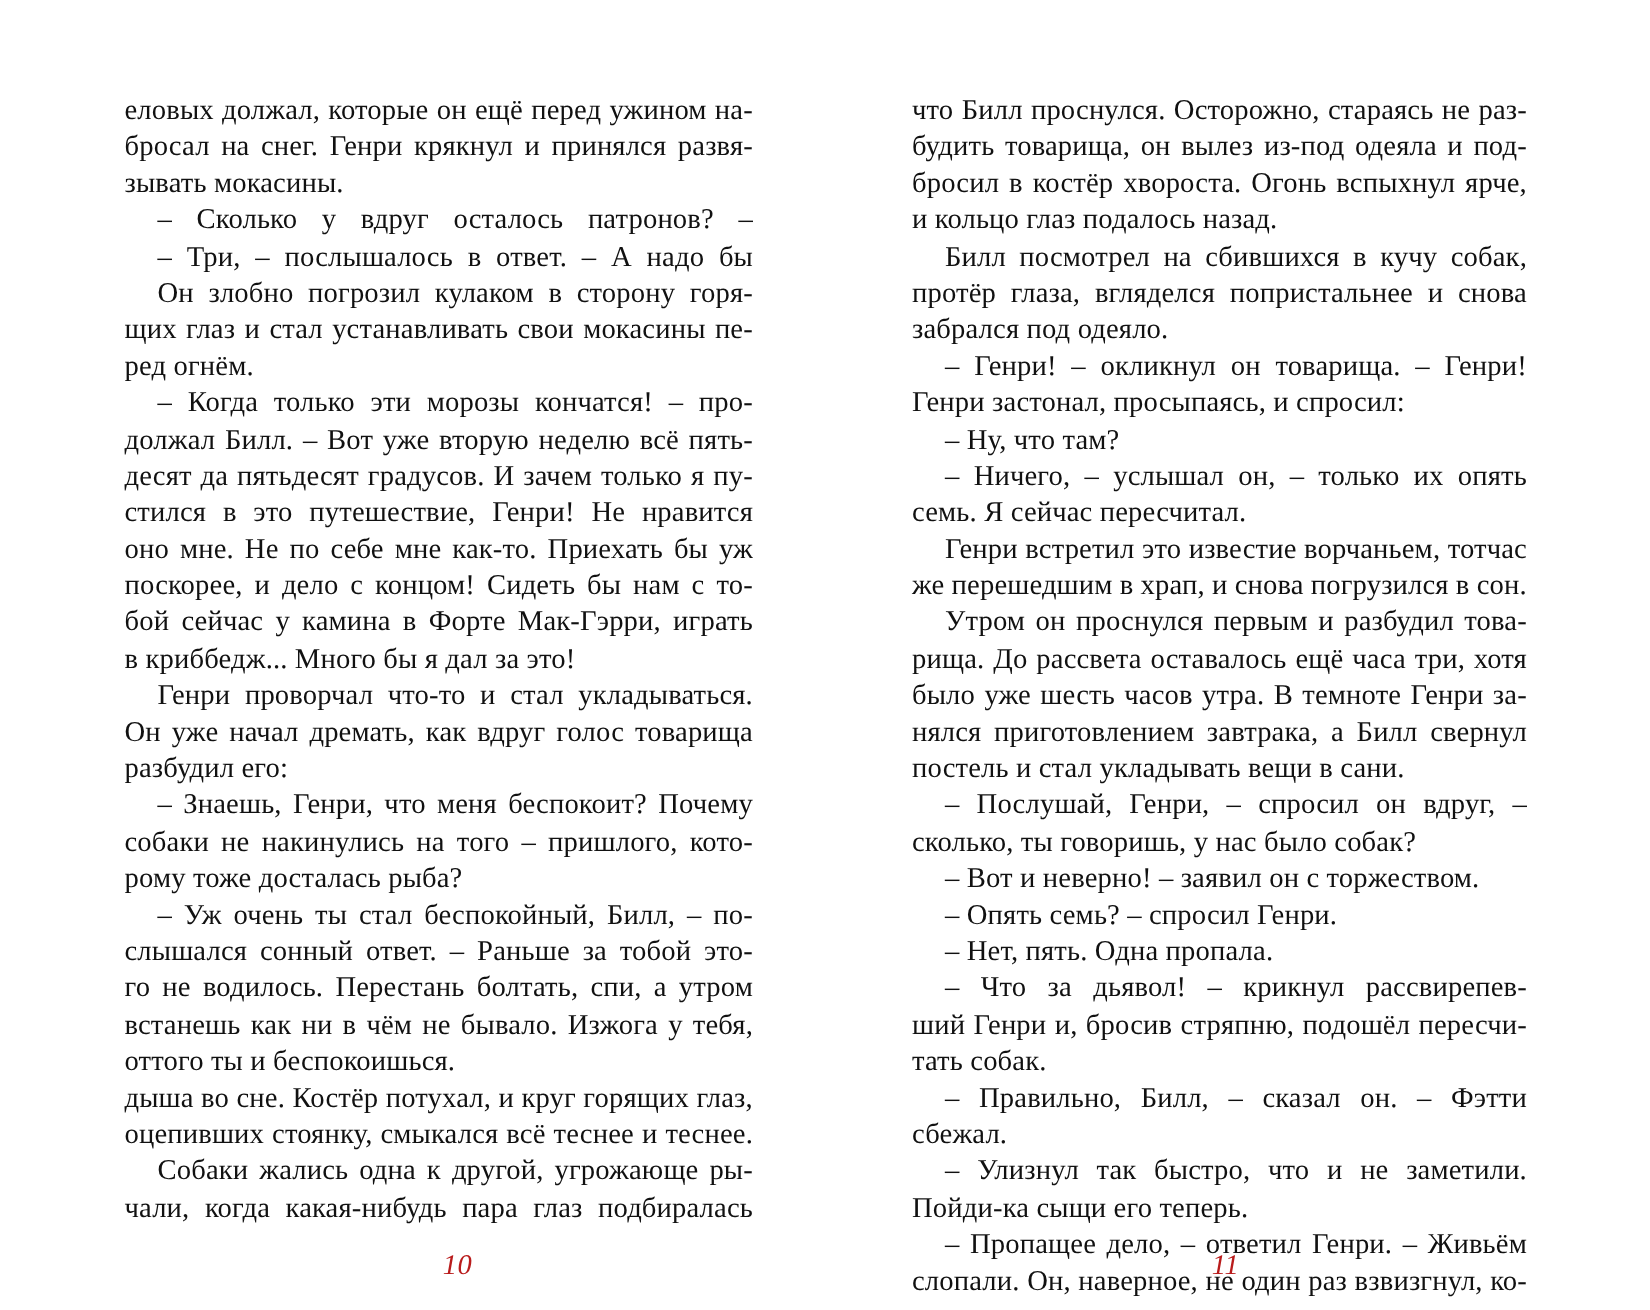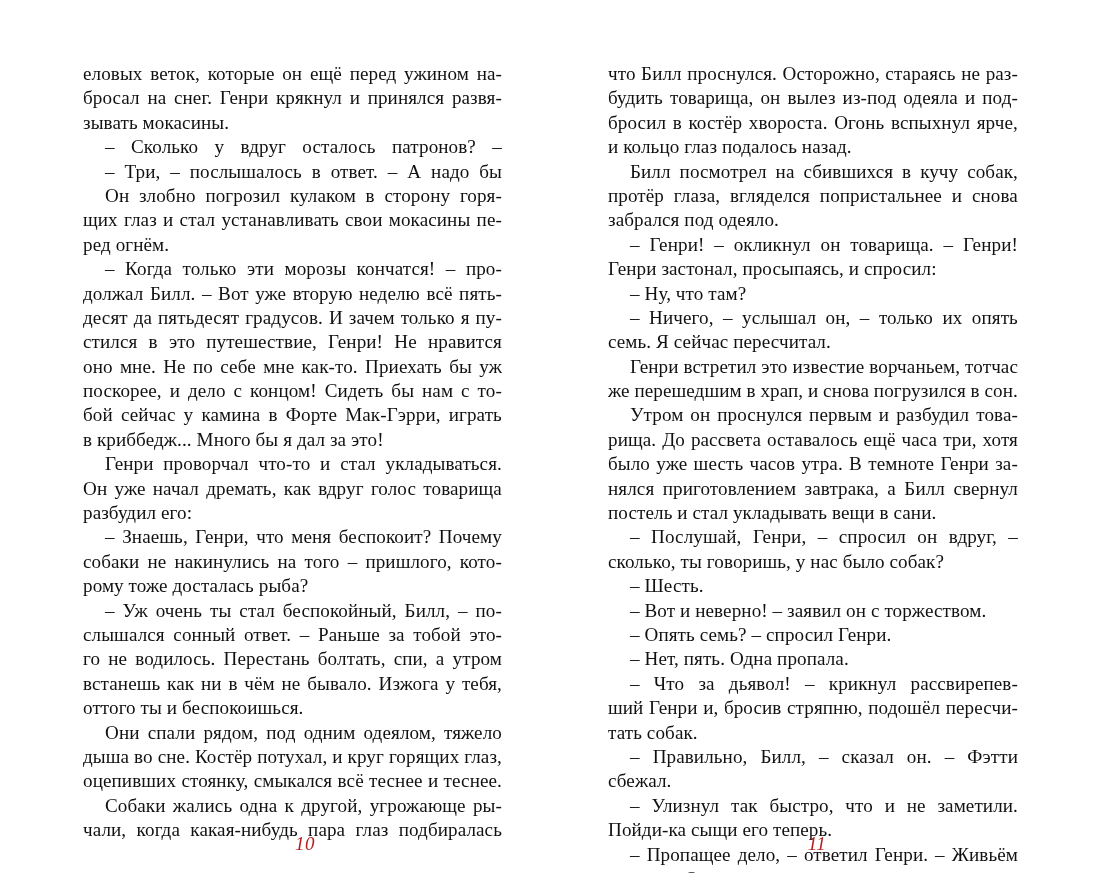--- a/index.html
+++ b/index.html
@@ -74,21 +74,21 @@
 </head>
 <body>
 
 <div class="page">
   <div class="spread">
 
     <div class="column column-left">
       <div class="text-block" id="left-lines">
           <span class="line justify">
             <span class="w">еловых</span>
-            <span class="w">веток,</span>
+            <span class="w">должал,</span>
             <span class="w">которые</span>
             <span class="w">он</span>
             <span class="w">ещё</span>
             <span class="w">перед</span>
             <span class="w">ужином</span>
             <span class="w">на-</span>
           </span>
           <span class="line justify">
             <span class="w">бросал</span>
             <span class="w">на</span>
@@ -293,29 +293,20 @@
             <span class="w">ни</span>
             <span class="w">в</span>
             <span class="w">чём</span>
             <span class="w">не</span>
             <span class="w">бывало.</span>
             <span class="w">Изжога</span>
             <span class="w">у</span>
             <span class="w">тебя,</span>
           </span>
           <span class="line">оттого ты и беспокоишься.</span>
-          <span class="line indent justify">
-            <span class="w">Они</span>
-            <span class="w">спали</span>
-            <span class="w">рядом,</span>
-            <span class="w">под</span>
-            <span class="w">одним</span>
-            <span class="w">одеялом,</span>
-            <span class="w">тяжело</span>
-          </span>
           <span class="line justify">
             <span class="w">дыша</span>
             <span class="w">во</span>
             <span class="w">сне.</span>
             <span class="w">Костёр</span>
             <span class="w">потухал,</span>
             <span class="w">и</span>
             <span class="w">круг</span>
             <span class="w">горящих</span>
             <span class="w">глаз,</span>
@@ -484,21 +475,20 @@
             <span class="w">–</span>
             <span class="w">Послушай,</span>
             <span class="w">Генри,</span>
             <span class="w">–</span>
             <span class="w">спросил</span>
             <span class="w">он</span>
             <span class="w">вдруг,</span>
             <span class="w">–</span>
           </span>
           <span class="line">сколько, ты говоришь, у нас было собак?</span>
-          <span class="line indent">– Шесть.</span>
           <span class="line indent">– Вот и неверно! – заявил он с торжеством.</span>
           <span class="line indent">– Опять семь? – спросил Генри.</span>
           <span class="line indent">– Нет, пять. Одна пропала.</span>
           <span class="line indent justify">
             <span class="w">–</span>
             <span class="w">Что</span>
             <span class="w">за</span>
             <span class="w">дьявол!</span>
             <span class="w">–</span>
             <span class="w">крикнул</span>

